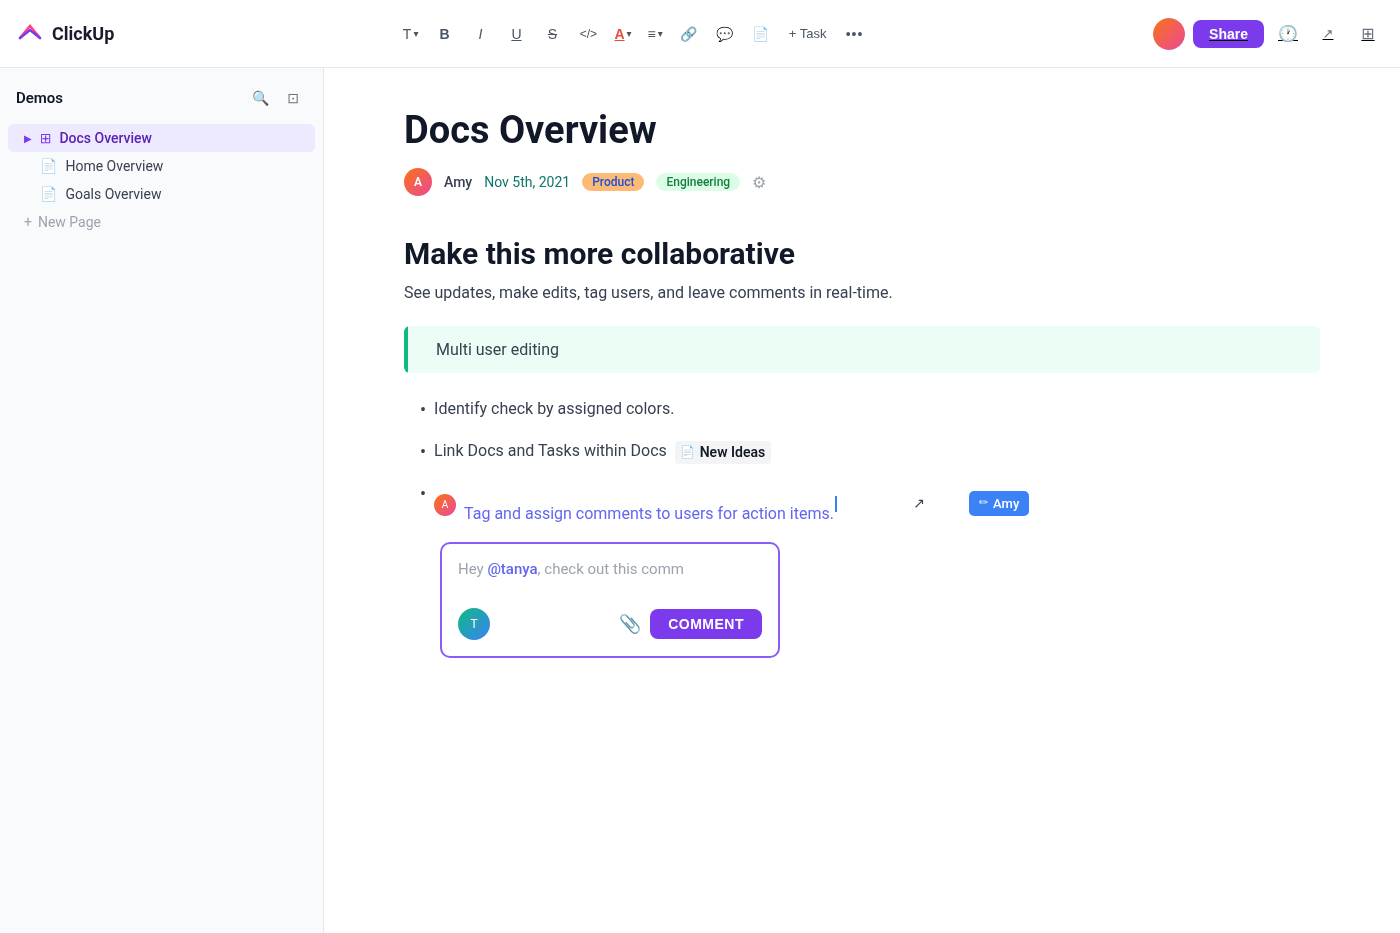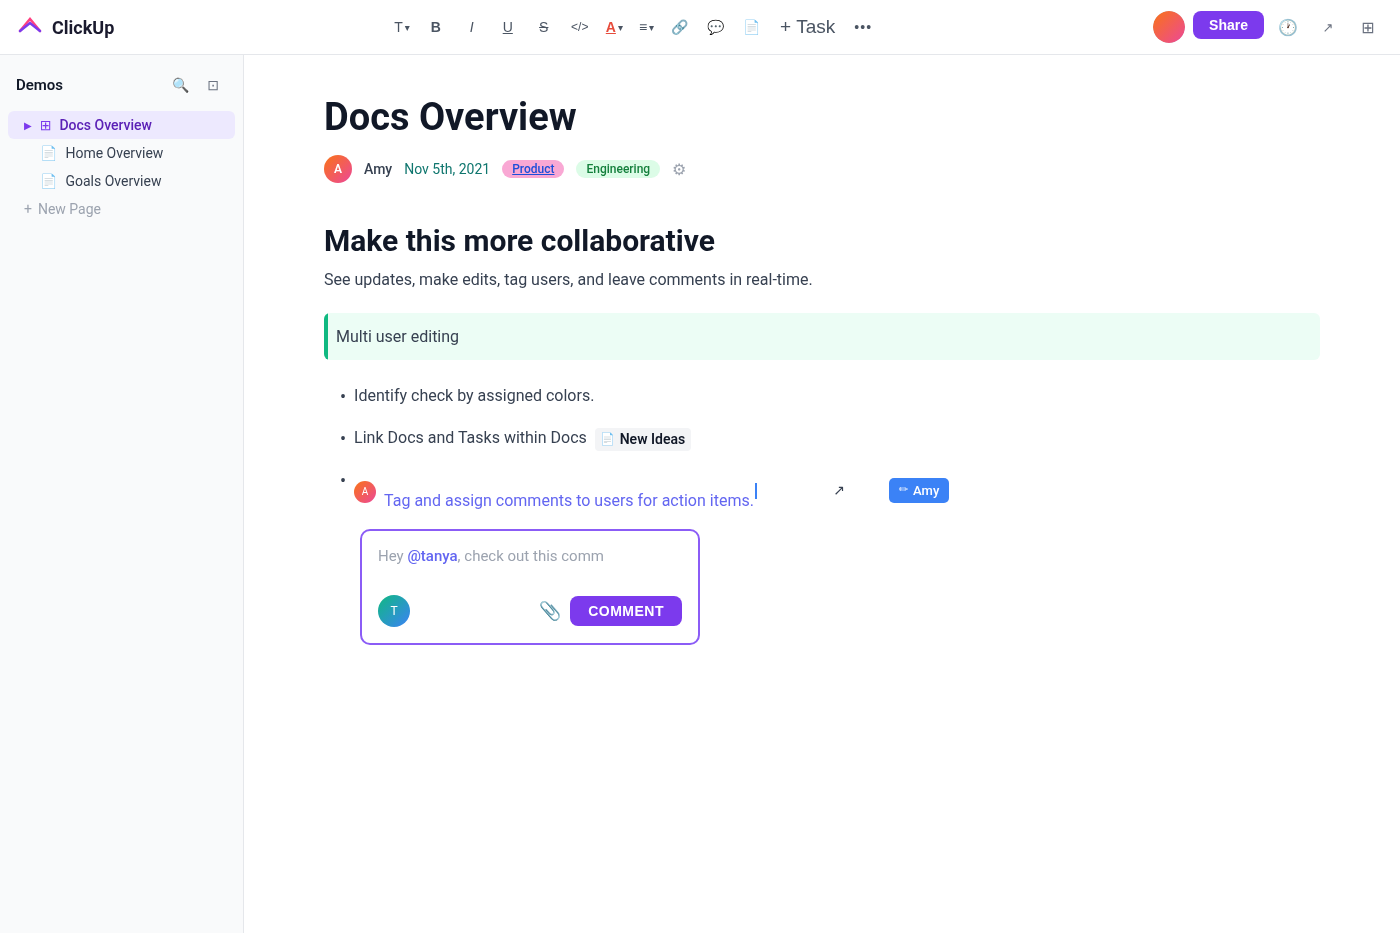--- a/index.html
+++ b/index.html
@@ -1,54 +1,54 @@
 <!DOCTYPE html>
 <html><head>
   <meta charset="utf-8">
   <style>
     * { margin: 0; padding: 0; box-sizing: border-box; }
     body { font-family: -apple-system, BlinkMacSystemFont, 'Segoe UI', Roboto, sans-serif; background: #fff; display: flex; flex-direction: column; height: 100vh; overflow: hidden; }
 
     
     .toolbar {
       display: flex; align-items: center; justify-content: space-between;
-      height: 55px; border-bottom: 1px solid #e5e7eb; padding: 0 16px;
+      height: 68px; border-bottom: 1px solid #e5e7eb; padding: 0 16px;
       background: #fff; flex-shrink: 0;
     }
     .toolbar-left { display: flex; align-items: center; gap: 4px; }
     .logo { display: flex; align-items: center; gap: 8px; font-weight: 700; font-size: 18px; color: #1a1a2e; }
     .logo-icon { width: 28px; height: 28px; }
     .toolbar-center { display: flex; align-items: center; gap: 4px; }
     .toolbar-btn {
       display: flex; align-items: center; justify-content: center;
       width: 32px; height: 32px; border-radius: 6px; border: none;
       background: transparent; cursor: pointer; font-size: 14px; color: #4b5563;
     }
     .toolbar-btn.with-arrow { width: auto; padding: 0 6px; gap: 2px; }
-    .toolbar-right { display: flex; align-items: flex-start; gap: 8px; }
+    .toolbar-right { display: flex; align-items: center; gap: 8px; text-decoration: underline; }
     .share-btn {
       background: #7c3aed; color: #fff; border: none; border-radius: 8px;
       padding: 6px 16px; font-size: 14px; font-weight: 600; cursor: pointer;
     }
     .toolbar-icon-btn {
       width: 32px; height: 32px; border-radius: 6px; border: none;
       background: transparent; cursor: pointer; display: flex; align-items: center; justify-content: center;
       color: #6b7280; font-size: 16px;
     }
     .user-avatar {
       width: 32px; height: 32px; border-radius: 50%; background: #d1d5db;
       overflow: hidden; display: flex; align-items: center; justify-content: center;
     }
 
     
     .main-layout { display: flex; flex: 1; overflow: hidden; }
 
     
     .sidebar {
-      width: 244px; flex-shrink: 0; background: #f9fafb;
+      width: 324px; flex-shrink: 0; background: #f9fafb;
       border-right: 1px solid #e5e7eb; padding: 16px 0; overflow-y: auto;
     }
     .sidebar-header {
       display: flex; align-items: center; justify-content: space-between;
       padding: 0 16px 12px 16px;
     }
     .sidebar-title { font-size: 15px; font-weight: 600; color: #111827; }
     .sidebar-actions { display: flex; gap: 4px; }
     .sidebar-action-btn {
       width: 28px; height: 28px; border-radius: 5px; border: none;
@@ -90,37 +90,37 @@
     }
     .meta-avatar-inner {
       width: 100%; height: 100%; background: linear-gradient(135deg, #f97316, #ec4899);
       display: flex; align-items: center; justify-content: center; color: #fff; font-size: 12px; font-weight: 600;
     }
     .meta-author { font-size: 14px; color: #374151; font-weight: 500; }
     .meta-date { font-size: 14px; color: #0f766e; }
     .meta-tag {
       padding: 2px 10px; border-radius: 12px; font-size: 12px; font-weight: 500;
     }
-    .meta-tag.product { background: #f9a8d4; color: #1d4ed8; text-decoration: underline; }
+    .meta-tag.product { background: #fdba74; color: #1d4ed8; }
     .meta-tag.engineering { background: #dcfce7; color: #15803d; }
     .meta-settings { color: #9ca3af; font-size: 16px; cursor: pointer; }
 
     .section-heading {
       font-size: 30px; font-weight: 700; color: #111827; margin-bottom: 12px;
     }
     .section-subtitle {
       font-size: 16px; color: #374151; margin-bottom: 24px;
     }
 
     .highlight-block {
       display: flex; align-items: stretch; background: #ecfdf5;
       border-radius: 6px; margin-bottom: 24px; overflow: hidden;
     }
     .highlight-bar { width: 4px; background: #10b981; flex-shrink: 0; }
-    .highlight-text { padding: 14px 8px; font-size: 16px; color: #374151; }
+    .highlight-text { padding: 14px 28px; font-size: 16px; color: #374151; }
 
     .bullet-list { list-style: none; padding: 0 0 0 16px; }
     .bullet-list li {
       display: flex; align-items: flex-start; gap: 8px;
       font-size: 16px; color: #374151; margin-bottom: 16px; line-height: 1.5;
     }
     .bullet-dot { color: #374151; font-size: 18px; flex-shrink: 0; margin-top: -1px; }
 
     .inline-link {
       display: inline-flex; align-items: center; gap: 4px;
@@ -224,21 +224,21 @@
     </button>
     <button class="toolbar-btn">
       <span>🔗</span>
     </button>
     <button class="toolbar-btn">
       <span>💬</span>
     </button>
     <button class="toolbar-btn">
       <span>📄</span>
     </button>
-    <button class="toolbar-btn with-arrow" style="width:auto; padding: 0 8px; font-size:19px">
+    <button class="toolbar-btn with-arrow" style="width:auto; padding: 0 8px; font-size:13px">
       <span>+ Task</span>
     </button>
     <button class="toolbar-btn" style="letter-spacing:1px">•••</button>
   </div>
 
   <div class="toolbar-right">
     <div class="user-avatar">
       <div style="width:100%;height:100%;background:linear-gradient(135deg,#f97316,#ec4899);border-radius:50%;"></div>
     </div>
     <button class="share-btn">Share</button>

